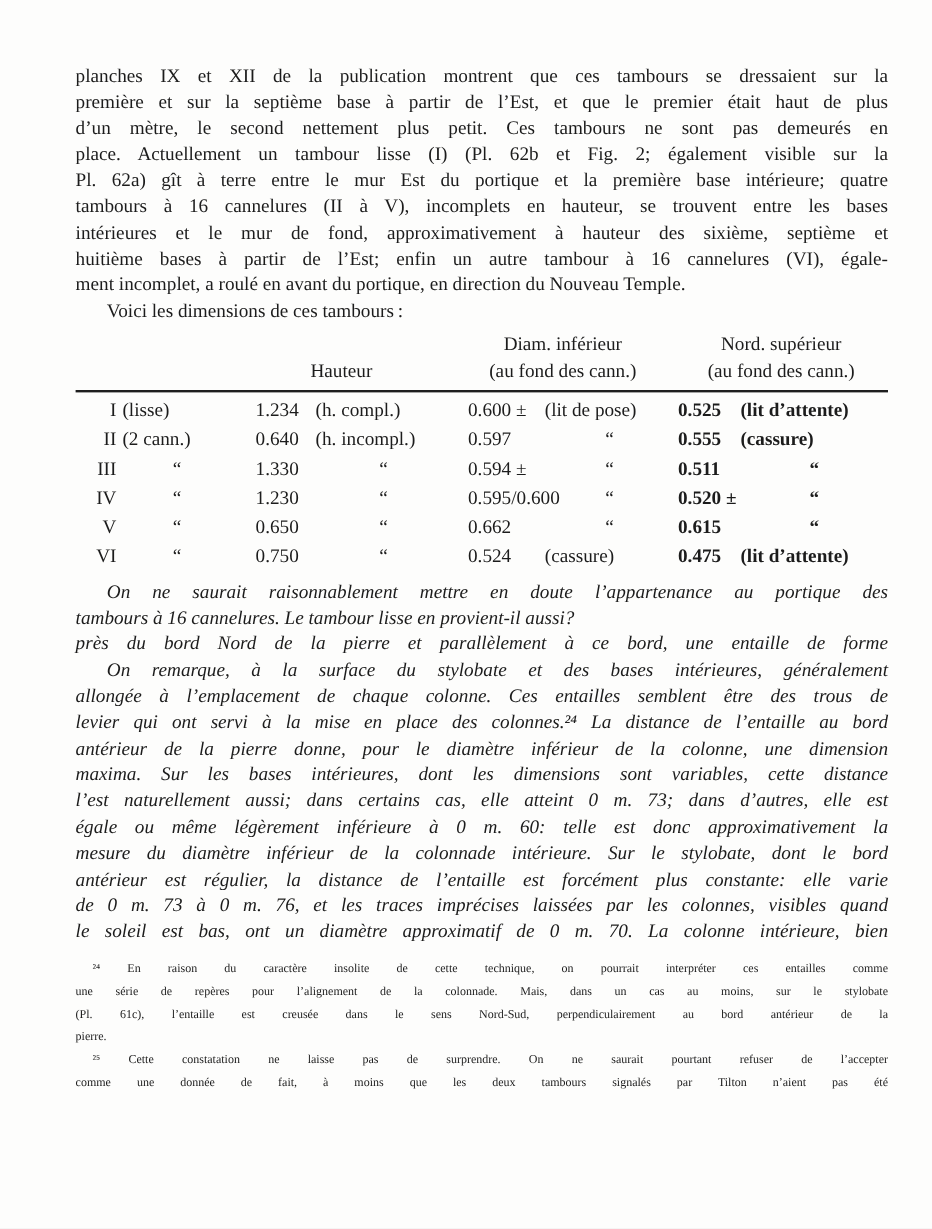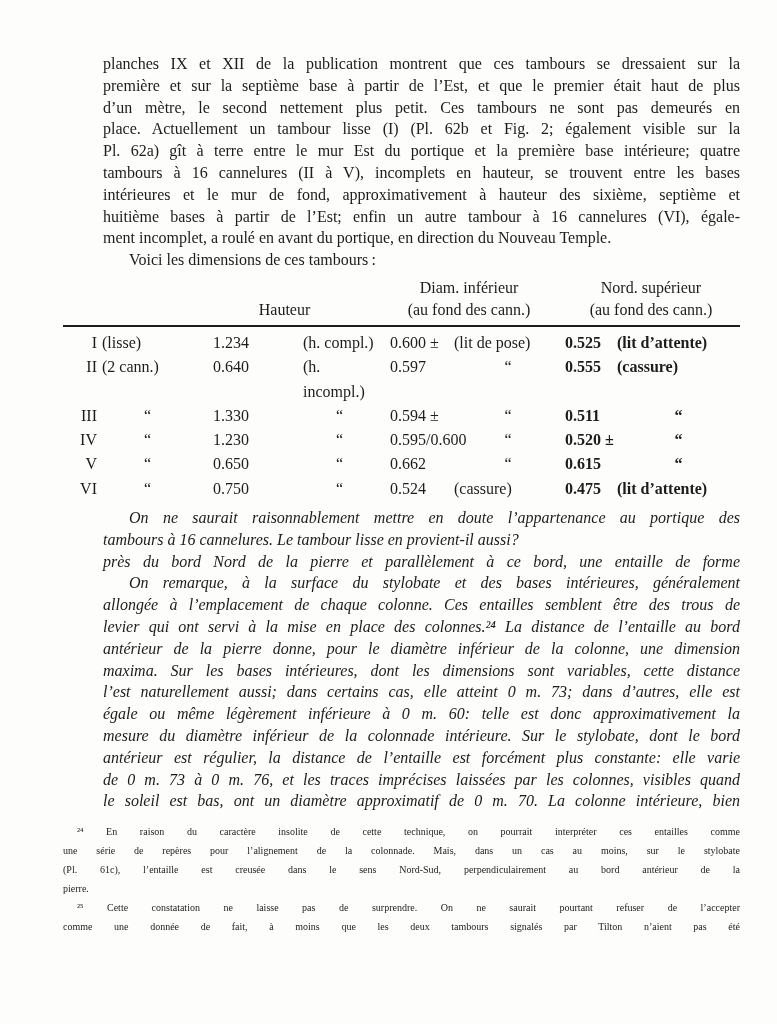--- a/index.html
+++ b/index.html
@@ -22,36 +22,36 @@
     letter-spacing:1.3px;
     line-height:19px;
     margin-bottom:24px;
     white-space:nowrap;
   }
   .pagenum {
     position:absolute; right:0; top:0;
     letter-spacing:0.5px;
   }
   
-  .bodytext { font-size:16px; line-height:21.8px;margin-left:40px; }
+  .bodytext { font-size:16px; line-height:21.8px; }
   .line { text-align:justify; text-align-last:justify; }
   .line.end { text-align-last:left; }
   .line.ind { text-indent:26px; }
   
   .dtable { margin-top:6px; margin-bottom:6px; font-size:16px; }
   .hrow { display:flex; line-height:22px; }
   .hc1 { width:130px; }
   .hc2 { width:183px; text-align:center; }
   .hc3 { width:186px; text-align:center; }
   .hc4 { width:178px; text-align:center; }
   .rule { border-bottom:2px solid #1e1e1e; margin:4px 0 4px; }
   .trow { display:flex; line-height:24.3px; }
   .c1a { width:34px; text-align:right; flex:none; }
   .c1b { width:96px; padding-left:5px; box-sizing:border-box; flex:none;font-family:Liberation Serif, serif; }
-  .c2 { width:183px; padding-left:20px; box-sizing:border-box; display:flex; flex:none;gap:40px; }
+  .c2 { width:183px; padding-left:20px; box-sizing:border-box; display:flex; flex:none; }
   .c3 { width:186px; padding-left:14px; box-sizing:border-box; display:flex; flex:none; }
   .c4 { width:178px; padding-left:3px; box-sizing:border-box; display:flex; flex:none;font-weight:bold; }
   .c2 .val { width:50px; flex:none; }
   .c3 .val { width:64px; flex:none; }
   .c4 .val { width:52px; flex:none; }
   .note { flex:1; text-align:left; }
   .note.dit, .c1b.dit { text-align:center; }
   
   .fn { font-size:10px; line-height:19px; margin-top:10px; }
   .fn .line.ind { text-indent:14px; }

